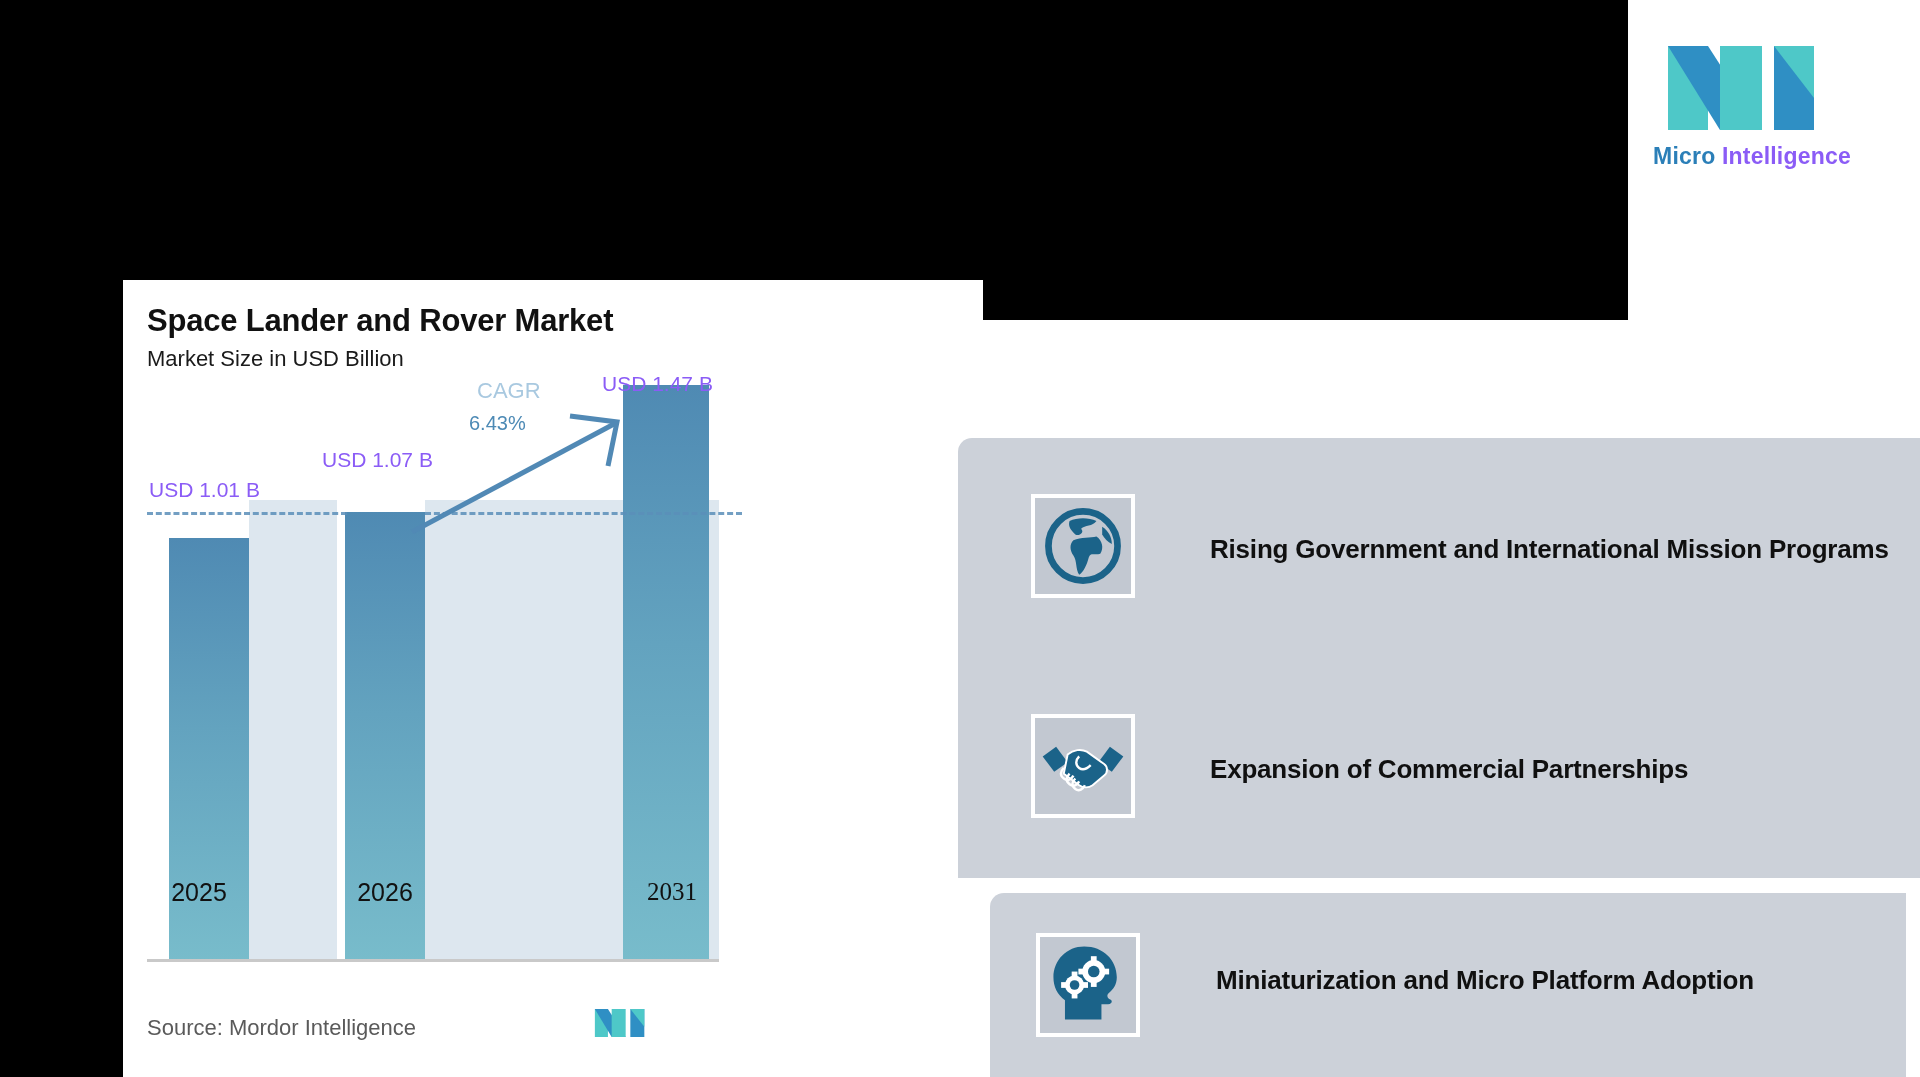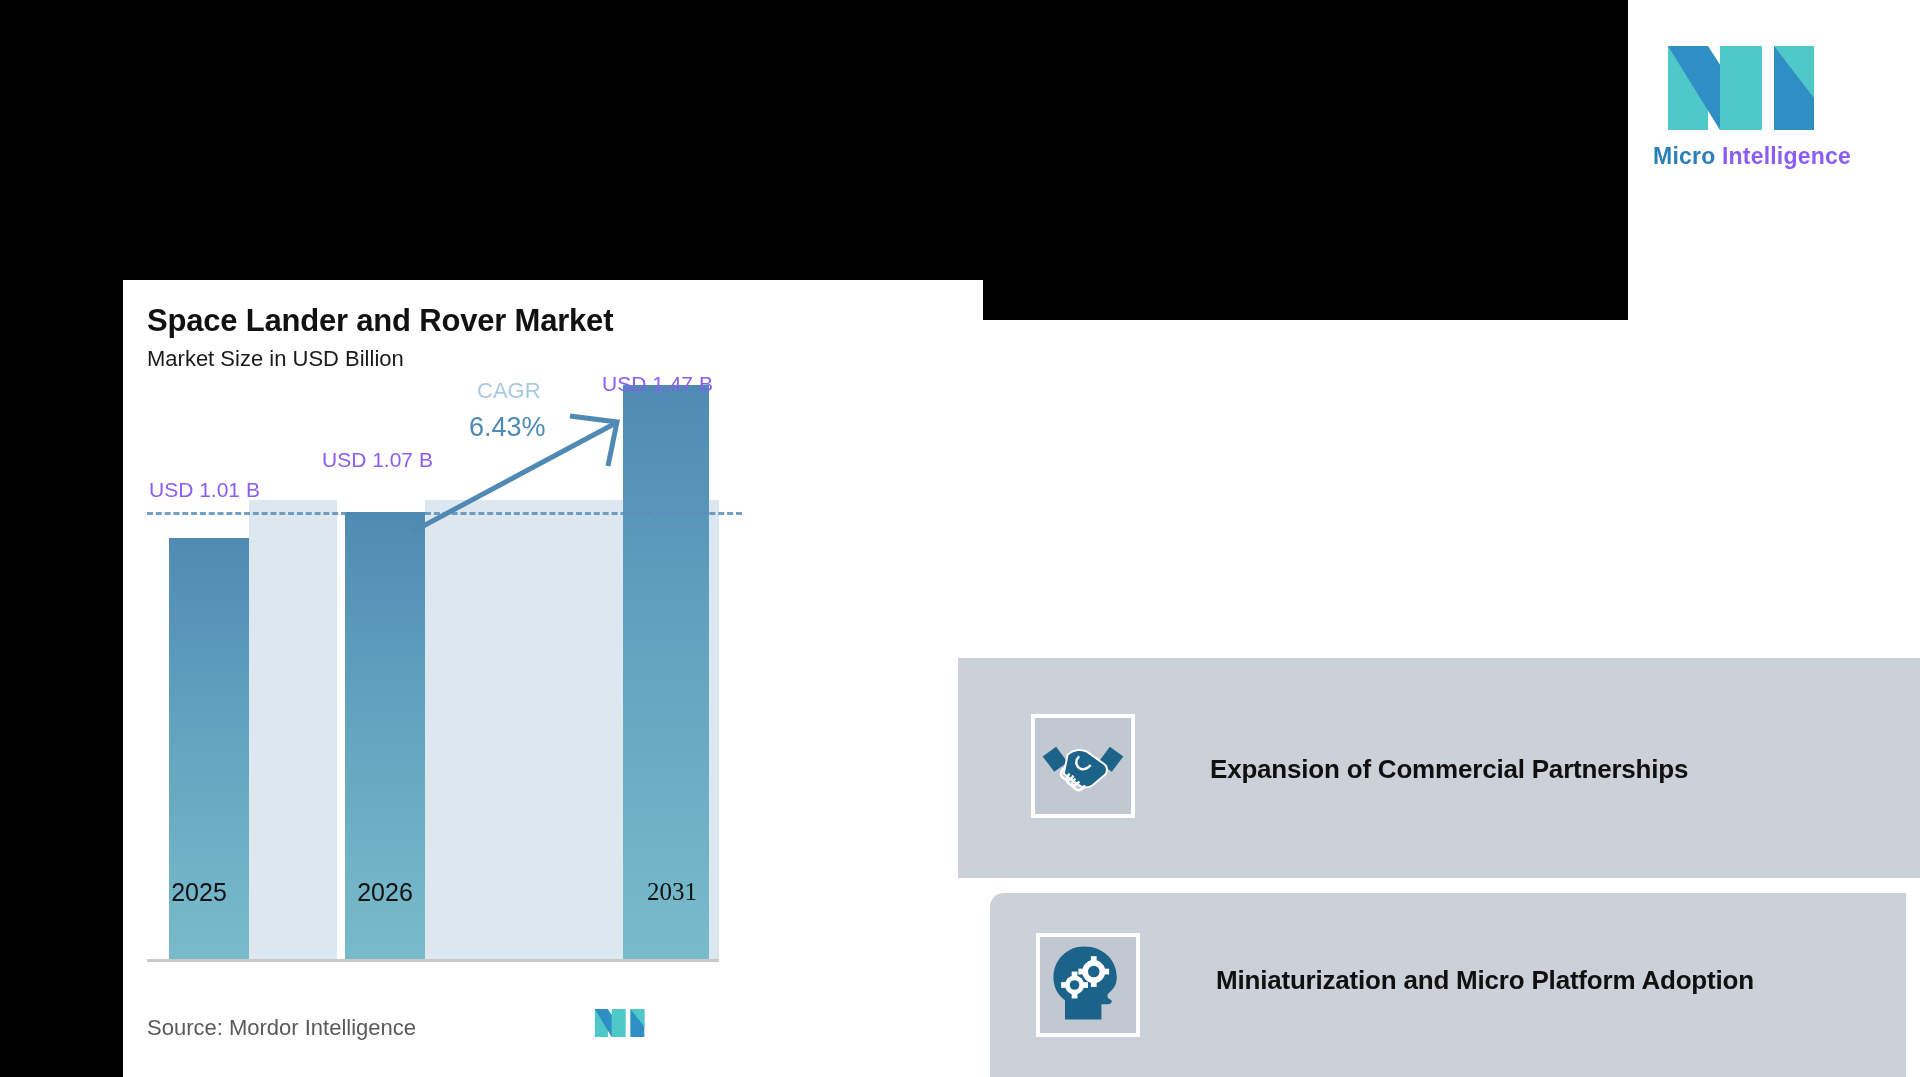--- a/index.html
+++ b/index.html
@@ -61,21 +61,21 @@
     position:absolute;font-size:21px;color:#8b5cf6;font-weight:400;white-space:nowrap;
   }
   .x-label{
     position:absolute;font-size:25px;color:#111;font-weight:400;
     text-align:center;white-space:nowrap;
   }
   .cagr-top{
     position:absolute;font-size:22px;color:#a9c9e0;white-space:nowrap;
   }
   .cagr-val{
-    position:absolute;font-size:27px;color:#4d8ab5;white-space:nowrap;
+    position:absolute;font-size:20px;color:#4d8ab5;white-space:nowrap;
   }
   .source{
     position:absolute;left:24px;top:735px;font-size:22px;color:#5a5a5a;white-space:nowrap;
   }
   .source .lbl{color:#5a5a5a;}
   .source-logo{position:absolute;left:470px;top:726px;width:56px;height:34px;}
 
   
   .cards{position:absolute;left:0;top:0;width:1920px;height:1077px;}
   .card{
@@ -158,20 +158,31 @@
     <polygon points="2,3 16,3 16,33 2,33" fill="#4ec8c8"></polygon>
     <polygon points="2,3 16,3 35,33 20,33" fill="#2f8fc4"></polygon>
     <polygon points="20,3 35,3 35,33 20,33" fill="#4ec8c8"></polygon>
     <polygon points="40,3 55,3 55,33 40,33" fill="#2f8fc4"></polygon>
     <polygon points="40,3 55,3 55,22 40,3" fill="#4ec8c8"></polygon>
   </svg>
 </div>
 
 <div class="cards">
 
+  <div class="card card1">
+    <div class="card-icon" style="left:73px;top:56px;">
+      <svg viewBox="0 0 100 100" width="96" height="96">
+        <circle cx="50" cy="50" r="36" fill="none" stroke="#1b6389" stroke-width="7"></circle>
+        <path d="M36 24 C44 20 56 20 64 24 C60 30 52 28 48 32 C52 36 46 40 42 38 C38 34 34 30 36 24 Z" fill="#1b6389"></path>
+        <path d="M40 44 C48 40 58 42 64 40 C70 44 72 52 68 58 C62 60 58 56 56 62 C54 70 50 78 46 80 C42 74 44 66 40 60 C36 54 36 48 40 44 Z" fill="#1b6389"></path>
+        <path d="M70 30 C76 34 80 40 80 48 C76 46 72 42 70 38 Z" fill="#1b6389"></path>
+      </svg>
+    </div>
+    <div class="card-title" style="left:252px;top:96px;">Rising Government and International Mission Programs</div>
+  </div>
 
   <div class="card card2">
     <div class="card-icon" style="left:73px;top:56px;">
       <svg viewBox="0 0 100 100" width="96" height="96">
         <path d="M8 40 L22 30 L34 46 L20 56 Z" fill="#1b6389"></path>
         <path d="M92 40 L78 30 L66 46 L80 56 Z" fill="#1b6389"></path>
         <path d="M34 38 C40 33 48 32 54 35 L72 48 C76 51 76 57 72 60 L60 70 C56 73 50 73 46 70 L30 58 Z" fill="#1b6389" stroke="#ffffff" stroke-width="2"></path>
         <path d="M30 52 C26 56 26 60 30 63 C34 66 38 64 40 60" fill="none" stroke="#ffffff" stroke-width="2.5"></path>
         <path d="M36 58 C32 62 32 66 36 69 C40 72 44 70 46 66" fill="none" stroke="#ffffff" stroke-width="2.5"></path>
         <path d="M42 63 C38 67 38 71 42 74 C46 77 50 74 52 70" fill="none" stroke="#ffffff" stroke-width="2.5"></path>

